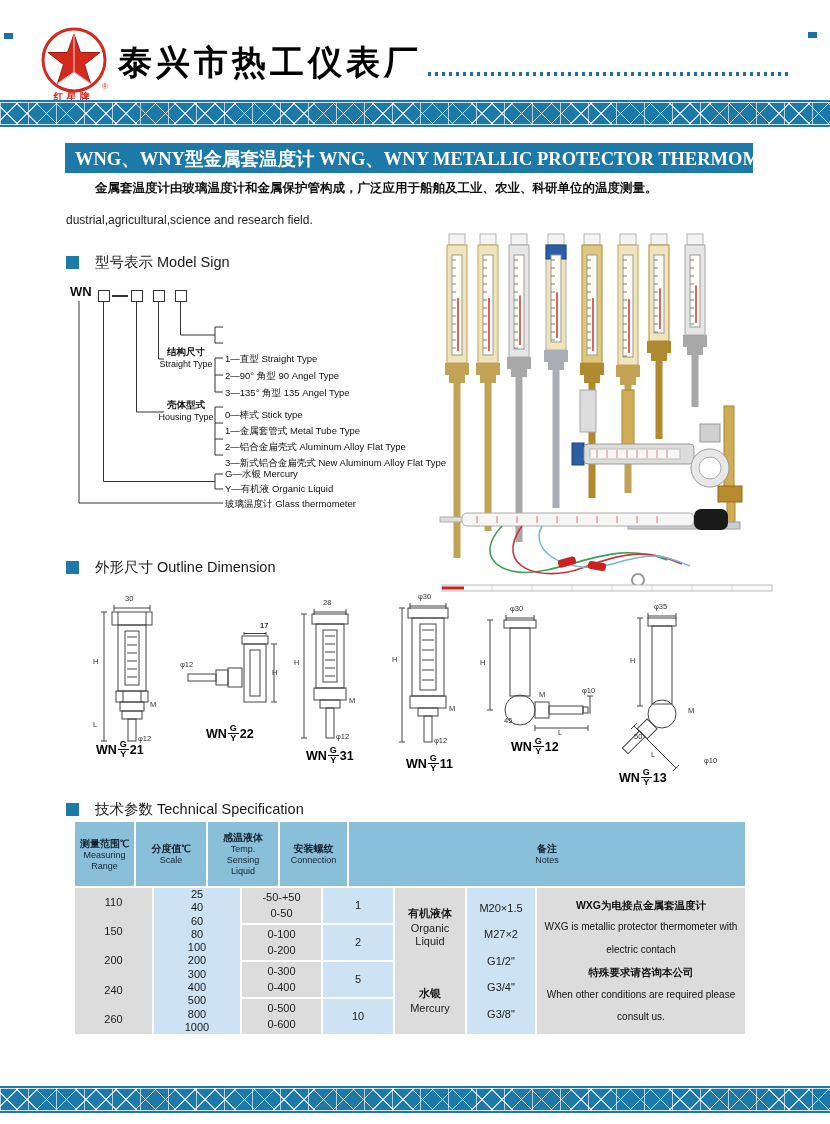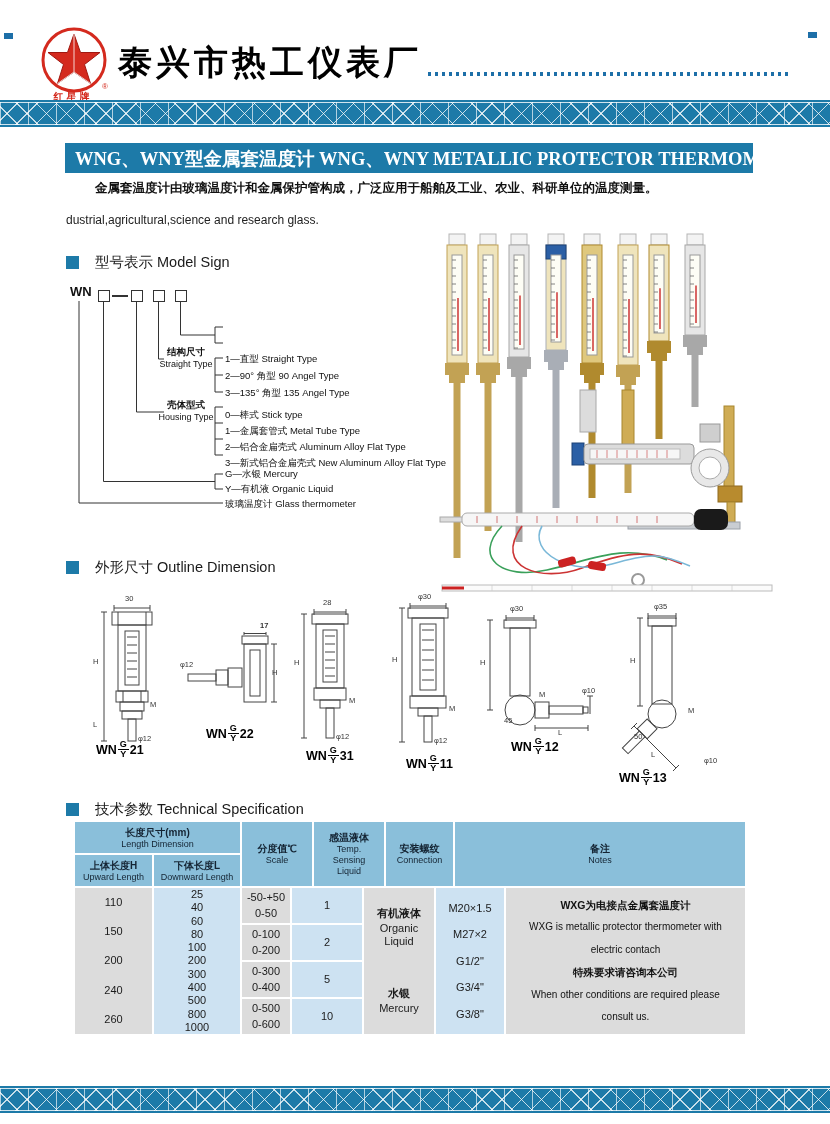--- a/index.html
+++ b/index.html
@@ -104,21 +104,21 @@
   <div class="regmark">®</div>
   <div class="brandname">泰兴市热工仪表厂</div>
   <div class="dotline"></div>
 
   <div class="xband" style="top:100px;"></div>
   <div class="xband" style="top:1086px;"></div>
 
   <div class="titlebar">WNG、WNY型金属套温度计 WNG、WNY METALLIC PROTECTOR THERMOMETER</div>
 
   <div class="intro-zh">金属套温度计由玻璃温度计和金属保护管构成，广泛应用于船舶及工业、农业、科研单位的温度测量。</div>
-  <div class="intro-en" style="left:66px;top:213px;">dustrial,agricultural,science and research glass.</div>
+  <div class="intro-en" style="left:66px;top:213px;">dustrial,agricultural,science and research field.</div>
 
   <div class="sec" style="left:66px;top:253px;">
     <span class="sq"></span>
     <span>型号表示 Model Sign</span>
   </div>
 
   <div class="ms-prefix">WN</div>
   <div class="ms-box" style="left:98px;"></div>
   <div class="ms-dash"></div>
   <div class="ms-box" style="left:131px;"></div>
@@ -543,35 +543,23 @@
       <span>13</span>
     </div>
 
   <div class="sec" style="left:66px;top:800px;">
     <span class="sq"></span>
     <span>技术参数 Technical Specification</span>
   </div>
 
   <div class="spec">
     <div class="spec-head">
-      <div style="width:165px;display:flex;flex-direction:column;" class="gapr">
-        <div class="hcell" style="height:31px;margin-bottom:2px;">
-          <div class="zh">长度尺寸(mm)</div>
-          <div class="en">Length Dimension</div>
-        </div>
-        <div style="display:flex;flex:1;">
-          <div class="hcell" style="width:77px;margin-right:2px;">
-            <div class="zh">上体长度H</div>
-            <div class="en">Upward Length</div>
-          </div>
-          <div class="hcell" style="flex:1;">
-            <div class="zh">下体长度L</div>
-            <div class="en">Downward Length</div>
-          </div>
-        </div>
+      <div class="hcell gapr" style="width:59px;">
+        <div class="zh">测量范围℃</div>
+        <div class="en">Measuring Range</div>
       </div>
       <div class="hcell gapr" style="width:70px;">
         <div class="zh">分度值℃</div>
         <div class="en">Scale</div>
       </div>
       <div class="hcell gapr" style="width:70px;">
         <div class="zh">感温液体</div>
         <div class="en">Temp.</div>
         <div class="en">Sensing</div>
         <div class="en">Liquid</div>
@@ -600,21 +588,21 @@
           <div class="tval">60</div>
           <div class="tval">80</div>
           <div class="tval">100</div>
           <div class="tval">200</div>
           <div class="tval">300</div>
           <div class="tval">400</div>
           <div class="tval">500</div>
           <div class="tval">800</div>
           <div class="tval">1000</div>
         </div>
-      <div id="col-range" class="bcol gapr" style="width:48px;background:#dcdcdc;">
+      <div id="col-range" class="bcol gapr" style="width:79px;background:#dcdcdc;">
           <div class="tgroup">
             <div class="tval">-50-+50</div>
             <div class="tval">0-50</div>
           </div>
           <div class="tgroup">
             <div class="tval">0-100</div>
             <div class="tval">0-200</div>
           </div>
           <div class="tgroup">
             <div class="tval">0-300</div>

